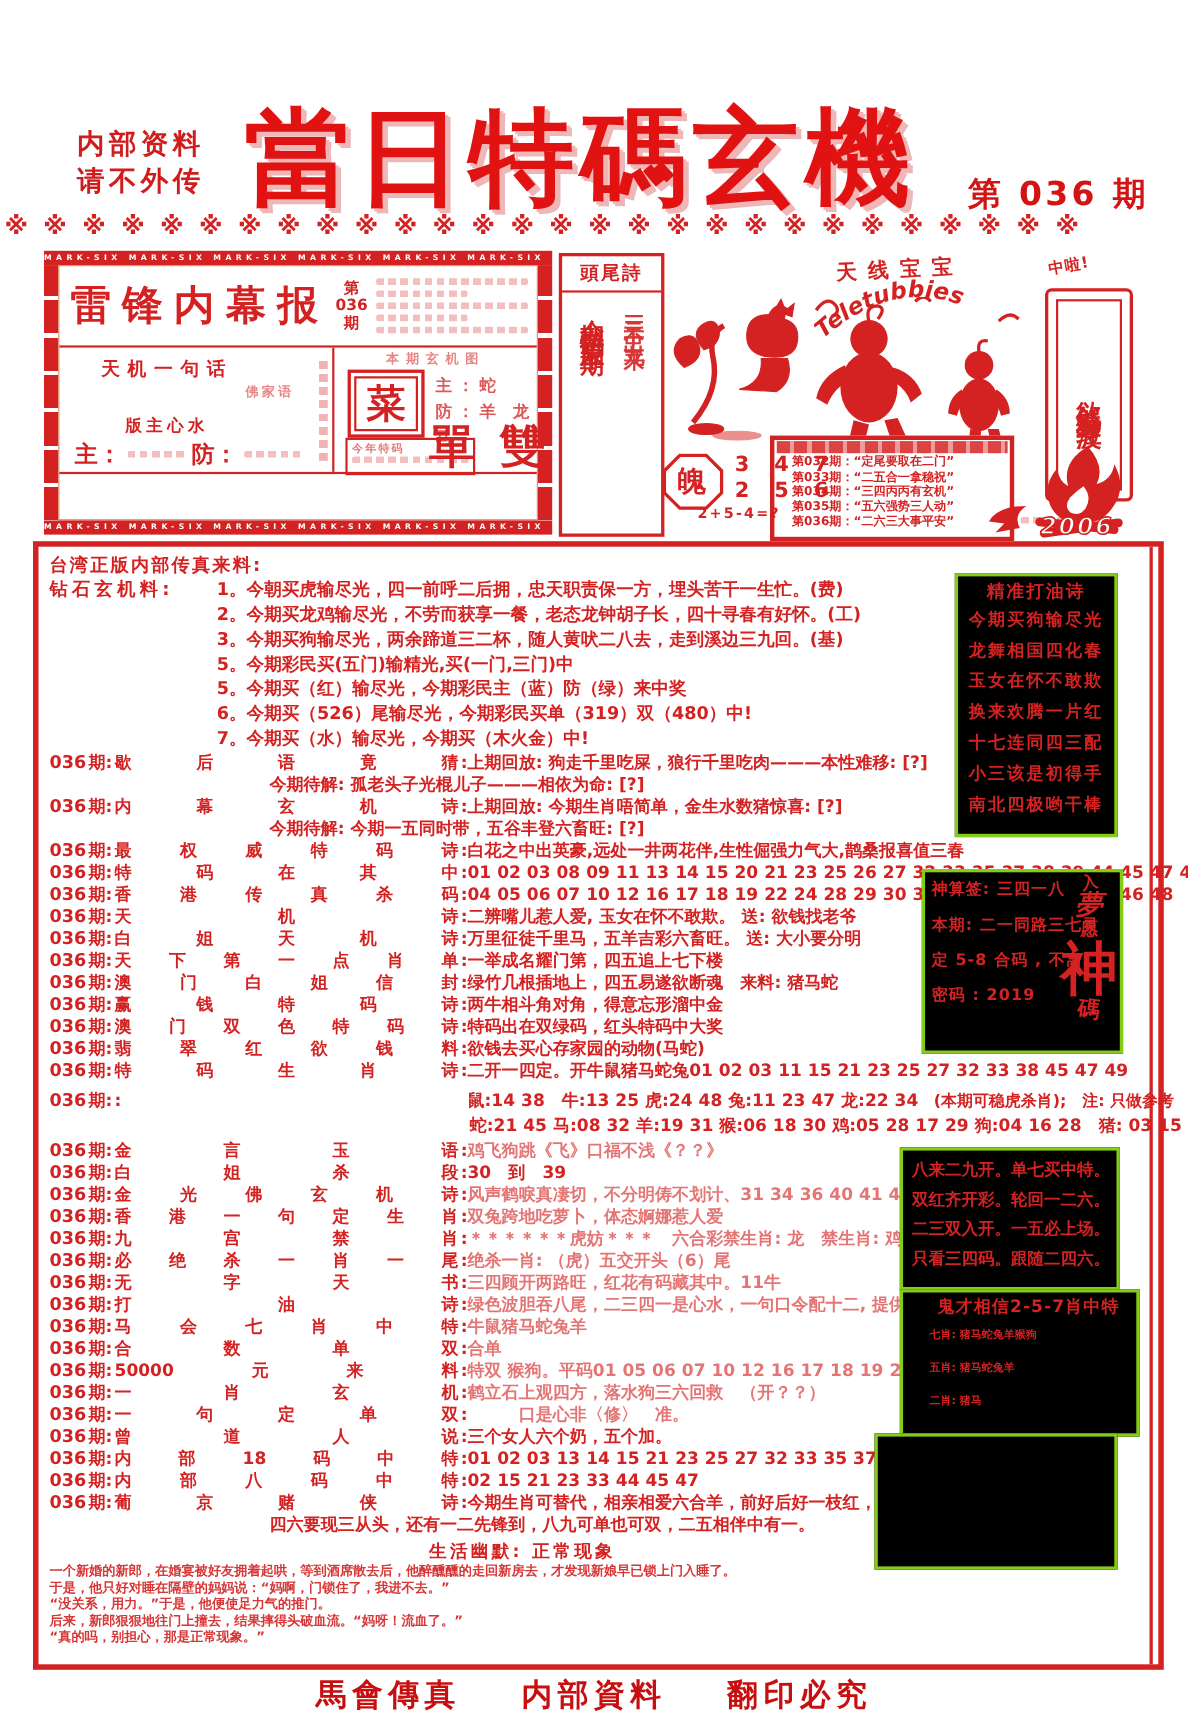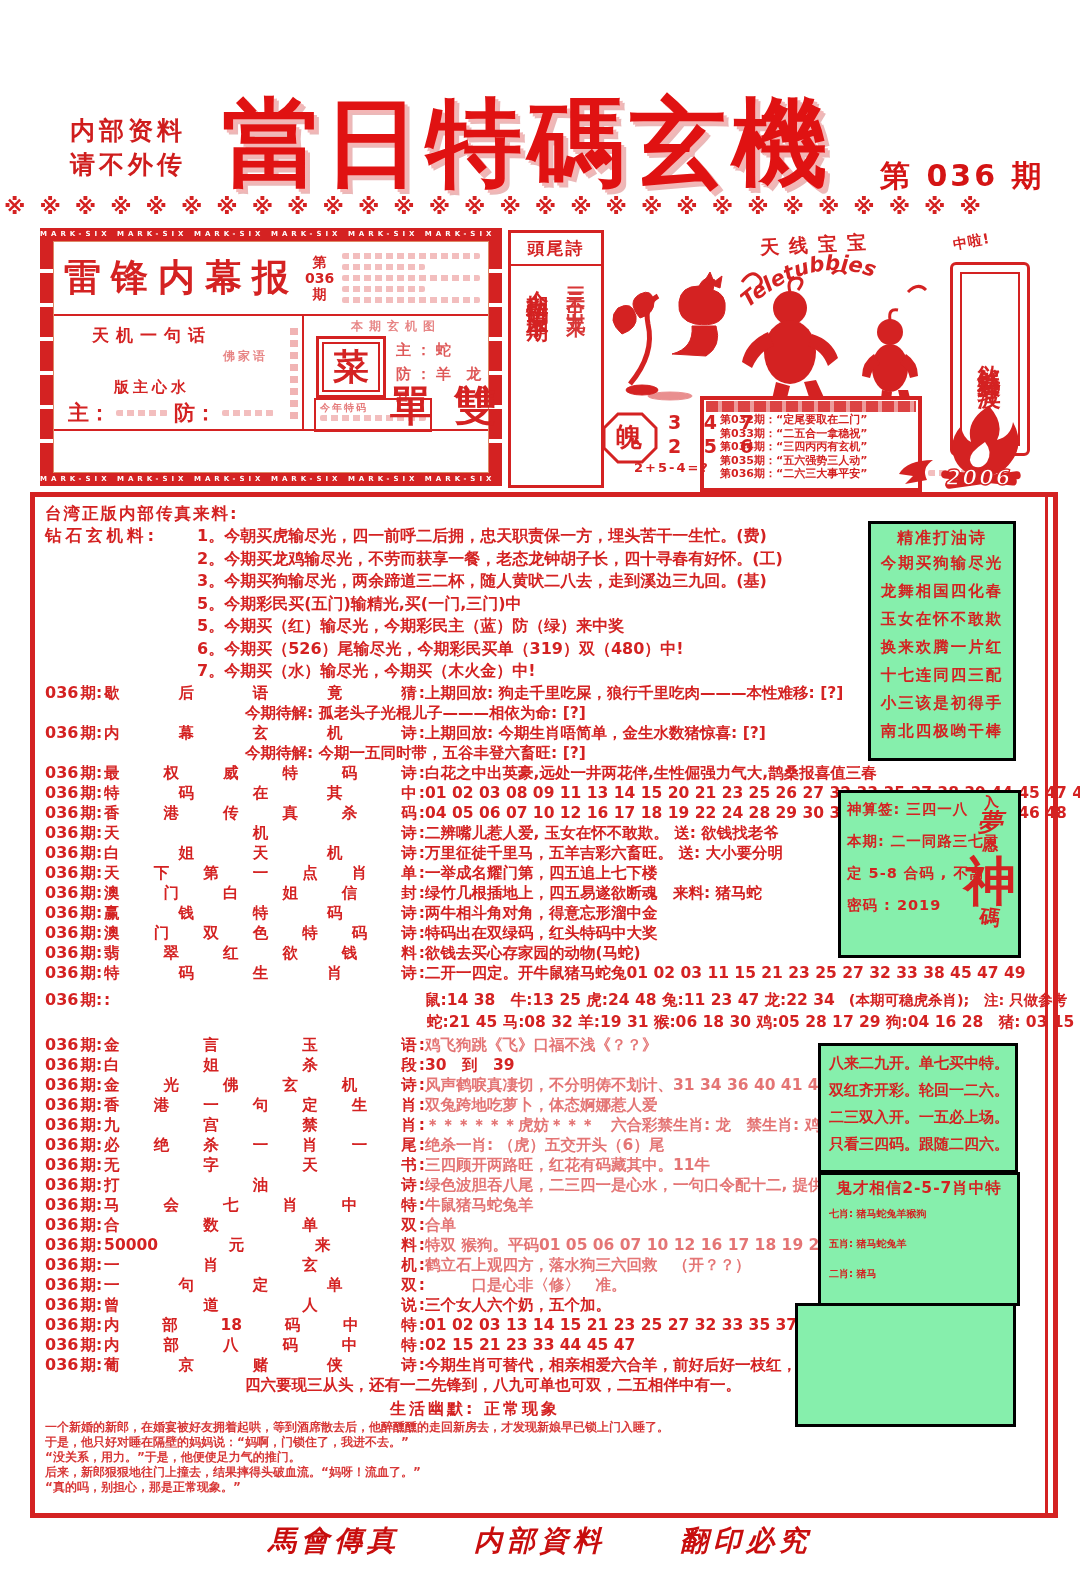--- a/index.html
+++ b/index.html
@@ -88,41 +88,41 @@
   .rq{margin:0 2px;}
   .rname{flex:1;text-align-last:justify;margin-right:2px;overflow:hidden;}
   .rline2{padding-left:200px;line-height:20px;}
   .huang{margin:6px 0 2px 0;}
   .huang .l1{line-height:22px;white-space:nowrap;}
   .huang .note{font-size:14.5px;margin-left:14px;}
   .huang .l2{padding-left:382px;line-height:22px;white-space:nowrap;}
   .humor-title{margin:4px 0 1px 345px;font-size:16px;letter-spacing:3px;line-height:20px;}
   .humor div{font-size:12px;line-height:15px;font-weight:bold;opacity:.9;white-space:nowrap;}
   
-  .sbox{position:absolute;border:3px solid #000000;background:#86efac;}
+  .sbox{position:absolute;border:3px solid #84cc16;background:#000000;}
   .dayou{left:833px;top:24px;width:142px;height:234px;}
   .dayou .ti{font-size:16px;text-align:center;letter-spacing:2px;margin-top:4px;}
   .dayou .ln{font-size:15.5px;line-height:28px;text-align:center;letter-spacing:2px;white-space:nowrap;}
   .shen{left:803px;top:293px;width:177px;height:162px;}
   .shen .ln{font-size:14.5px;line-height:32px;white-space:nowrap;padding-left:6px;letter-spacing:1px;}
   .shen-side{position:absolute;right:2px;top:2px;width:52px;display:flex;flex-direction:column;align-items:center;line-height:1;}
   .shen-side .c1{font-size:15px;transform:rotate(-12deg);}
   .shen-side .c2{font-size:25px;font-style:italic;}
   .shen-side .c3{font-size:16px;margin:2px 0;}
   .shen-side .big{font-size:52px;font-family:"DejaVu Serif","Liberation Serif",serif;}
   .shen-side .c5{font-size:20px;transform:rotate(8deg);}
   .balai{left:783px;top:546px;width:194px;height:120px;padding-top:4px;}
   .balai .pair{display:flex;justify-content:space-between;padding:0 8px;font-size:15px;line-height:27px;white-space:nowrap;}
-  .guicai{left:783px;top:675px;width:196px;height:128px;}
+  .guicai{left:783px;top:675px;width:196px;height:128px;padding-left:16px;}
   .guicai .ti{font-size:15.5px;text-align:center;letter-spacing:1px;margin-top:3px;white-space:nowrap;}
   .guicai .ln{font-size:10px;line-height:30px;padding-left:8px;white-space:nowrap;}
   .emptybox{left:760px;top:806px;width:215px;height:118px;}
   
-  .footer{left:0;top:1522px;width:1080px;display:flex;justify-content:center;column-gap:74px;
-          font-size:28px;letter-spacing:5px;color:#c80e0e;font-style:italic;}
+  .footer{left:0;top:1522px;width:1080px;display:flex;justify-content:center;column-gap:55px;
+          font-size:28px;letter-spacing:5px;color:#c80e0e;}
   svg{display:block;}
 </style>
 </head>
 <body>
 
 <div>
 
   <div class="abs notice">
     <div>内部资料</div>
     <div>请不外传</div>

